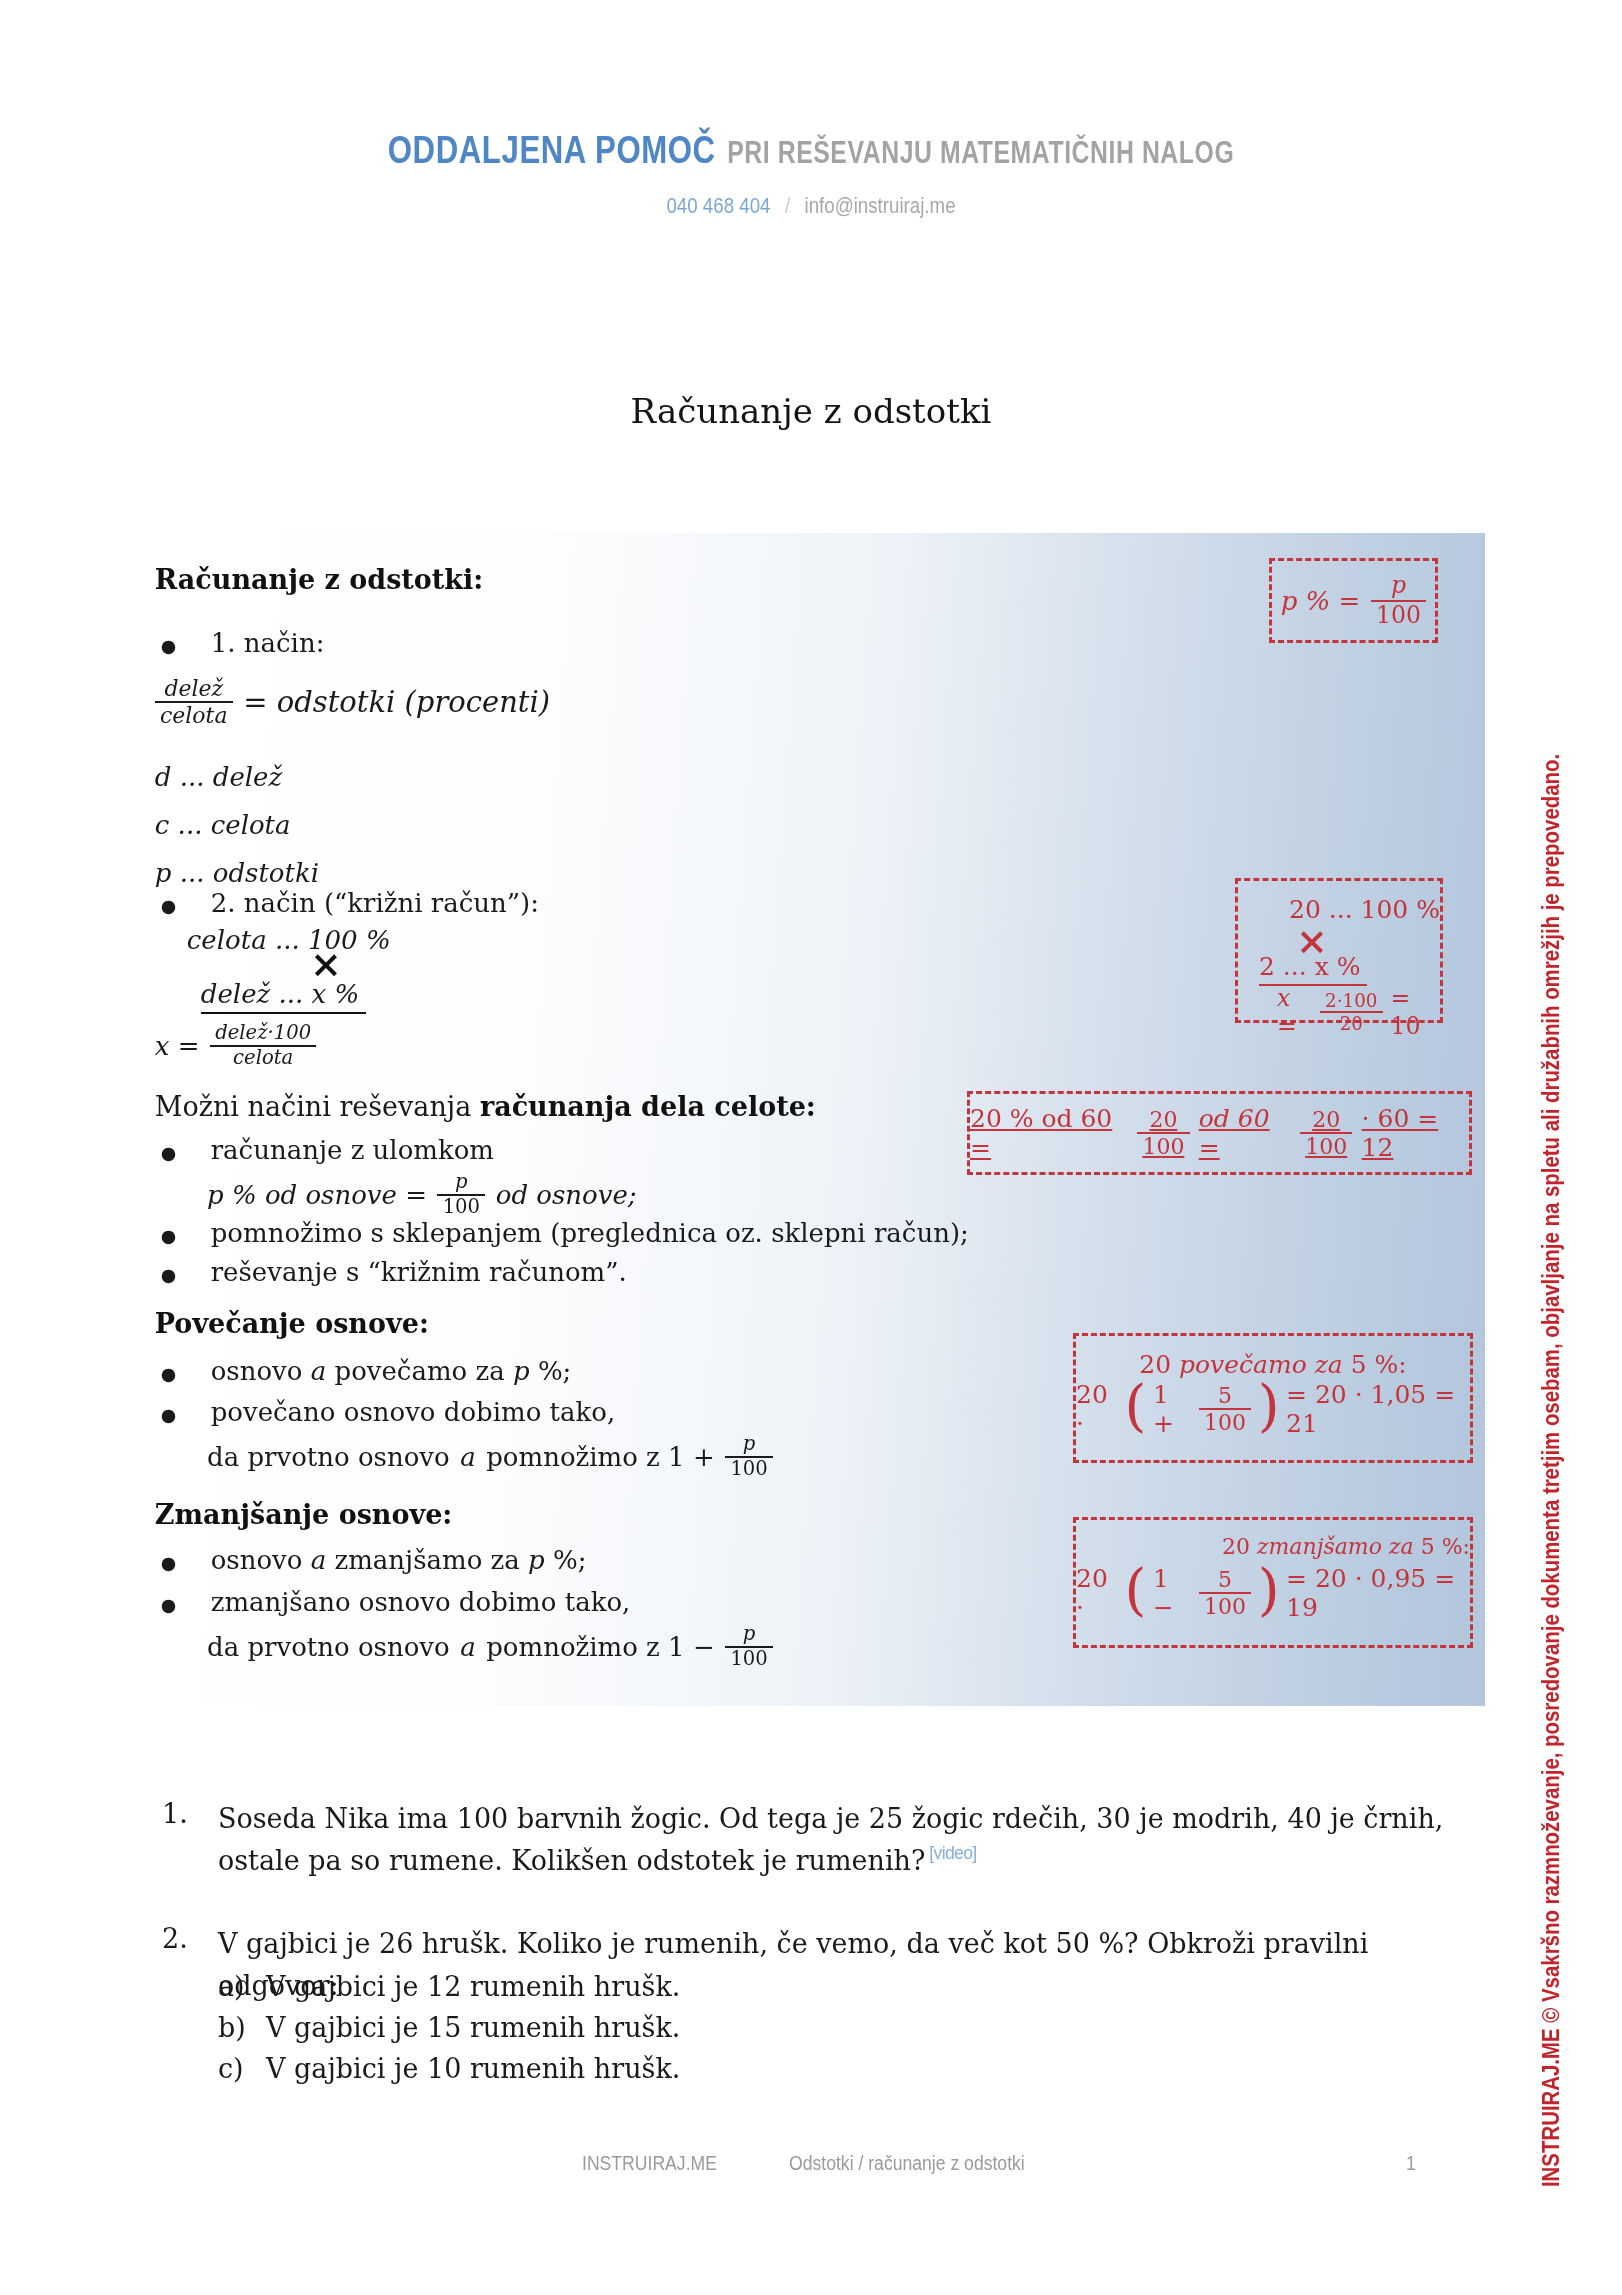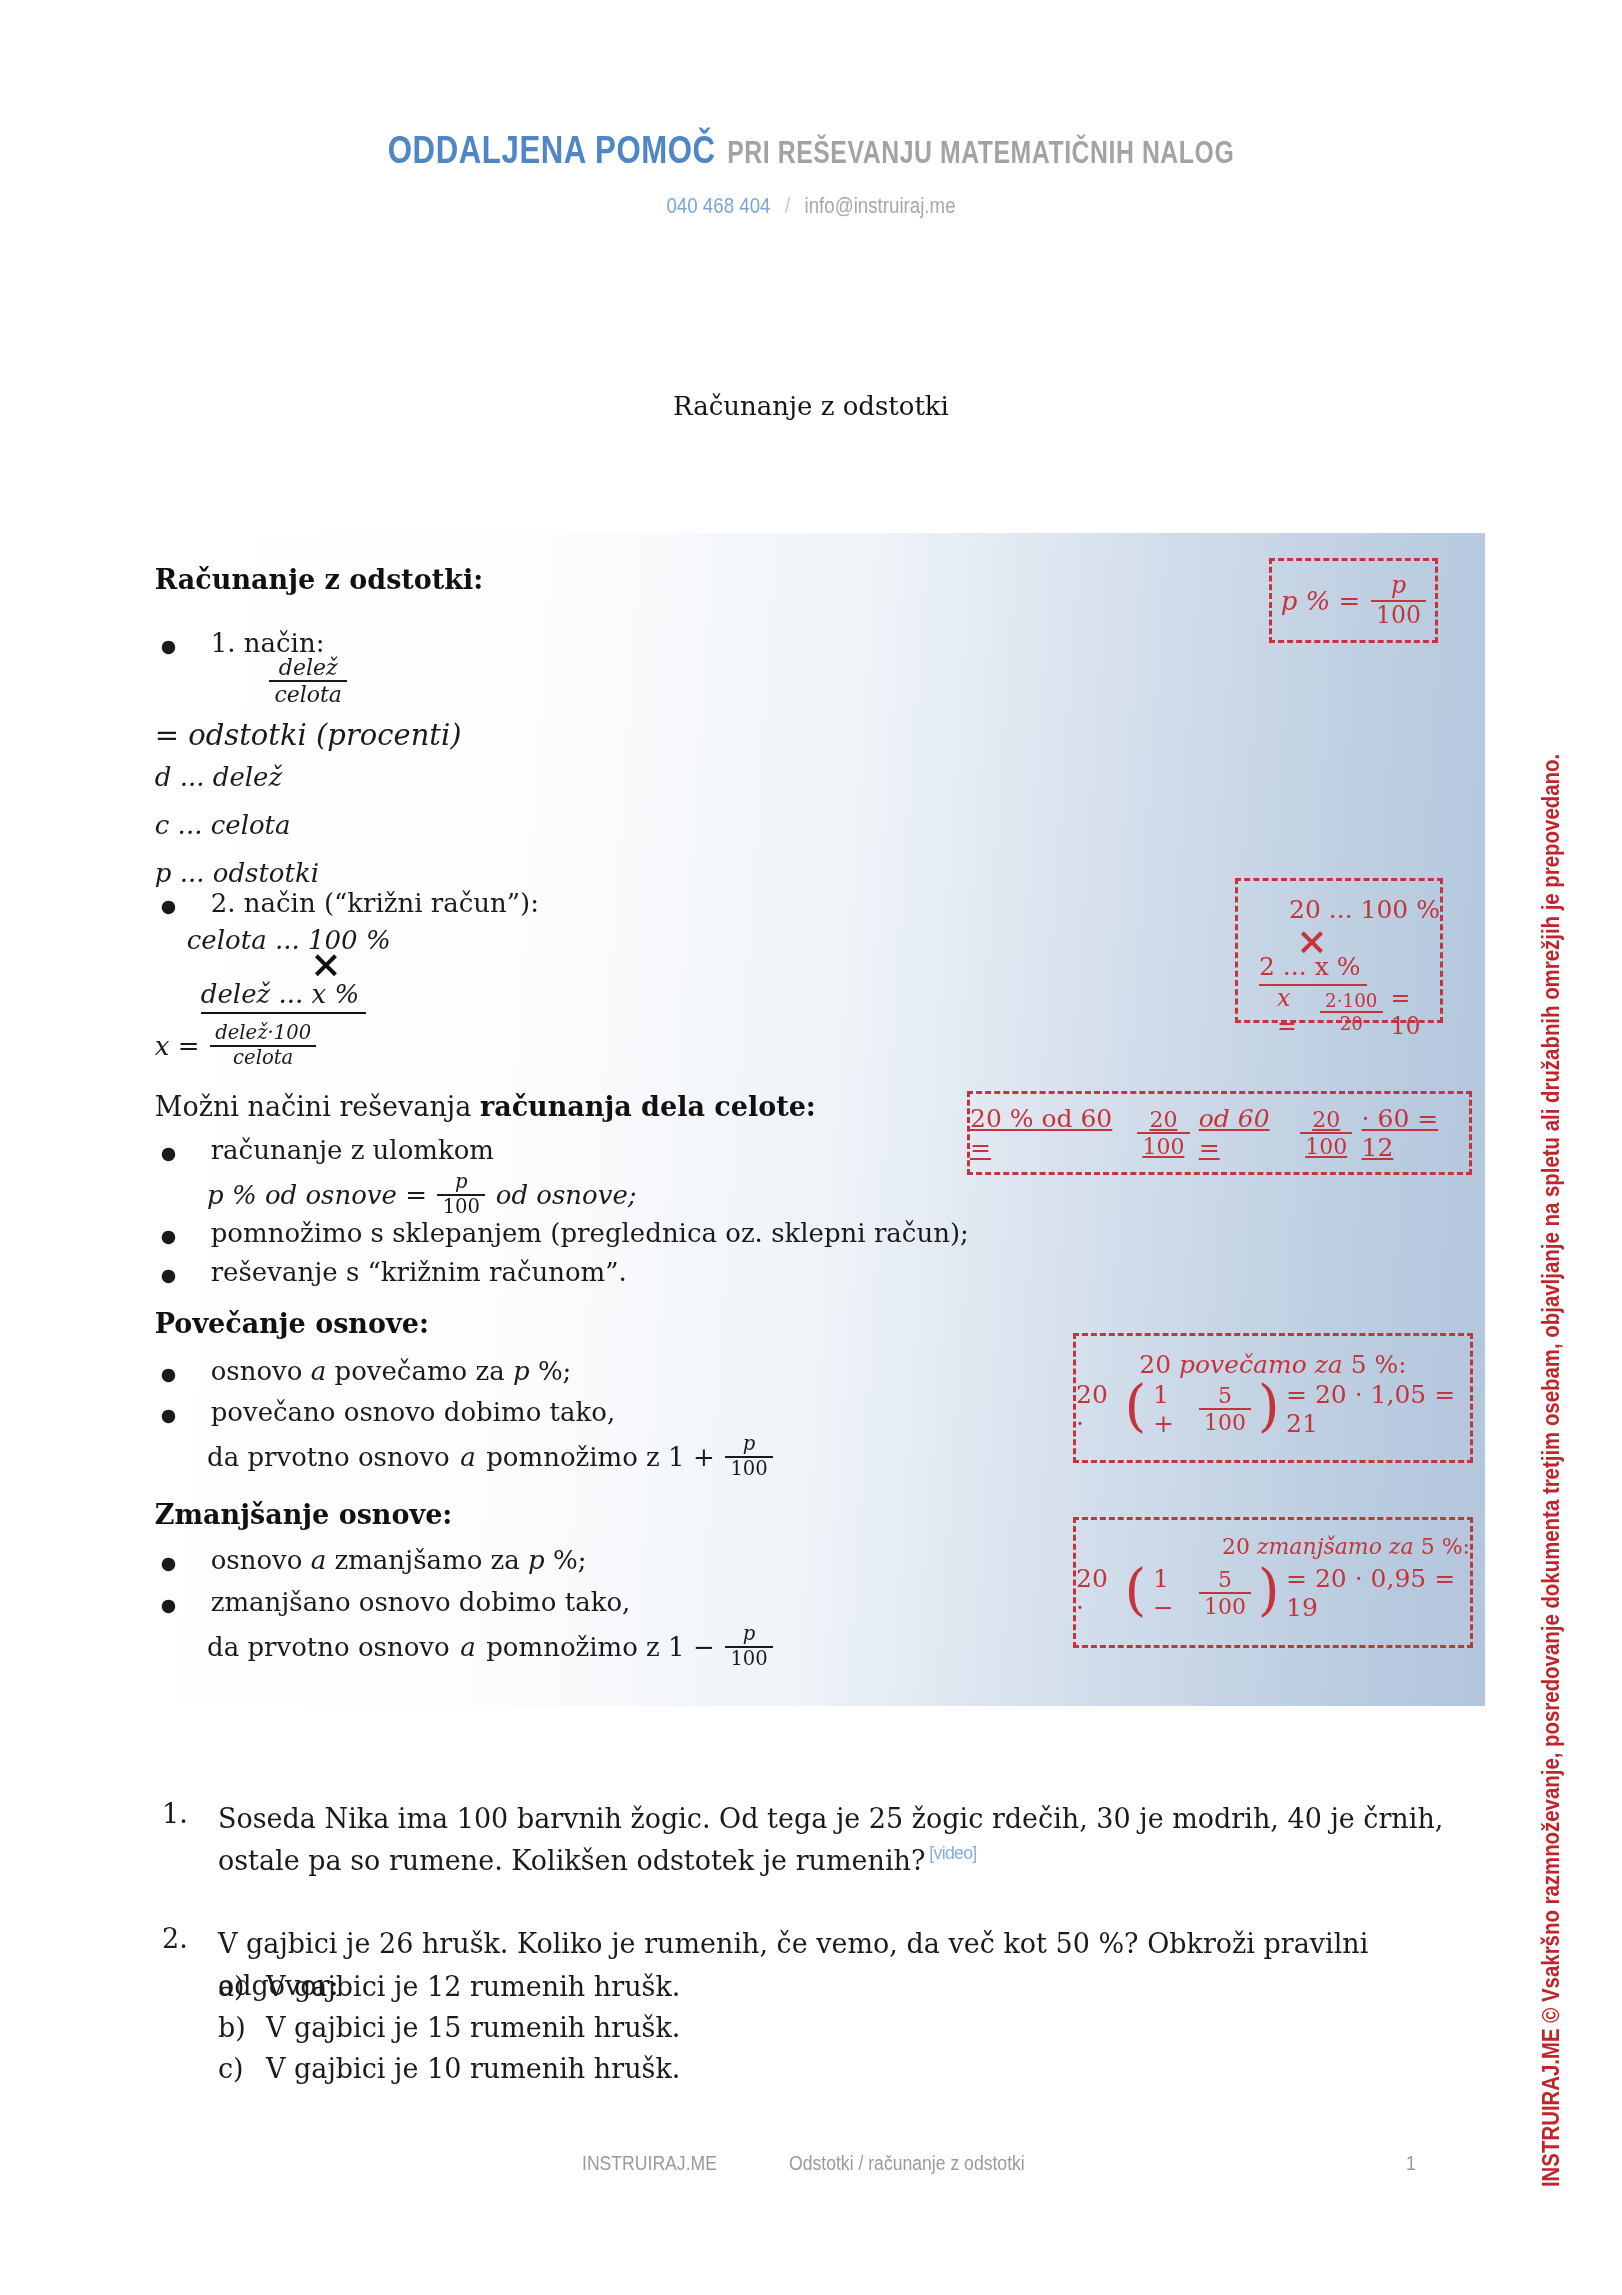--- a/index.html
+++ b/index.html
@@ -12,21 +12,21 @@
   .tagline{font-size:31px;font-weight:bold;color:#a3a3a3;letter-spacing:0.7px;margin-left:14.4px;}
   .hdr-line2{position:absolute;top:193px;left:0;width:100%;text-align:center;white-space:nowrap;
              transform:scaleX(0.85);transform-origin:50% 50%;font-family:"Liberation Sans",sans-serif;font-size:22px;}
   .phone{color:#7aa7d6;}
   .hsep{color:#c9c9c9;margin:0 17px;}
   .email{color:#a8a8a8;}
   
   .title{position:absolute;top:274px;left:0;width:100%;margin:0;text-align:center;
          font-size:75px;font-weight:normal;color:#141414;}
   .subtitle{position:absolute;top:391px;left:0;width:100%;margin:0;text-align:center;
-            font-size:26px;font-weight:normal;color:#141414;}
+            font-size:34px;font-weight:normal;color:#141414;}
   
   .panel{position:absolute;left:145px;top:533px;width:1340px;height:1173px;
          background:linear-gradient(94deg,#ffffff 0%,#fdfdfe 28%,#eef3f8 52%,#ccd9e8 76%,#b6c9de 94%,#b3c6dc 100%);}
   .abs{position:absolute;}
   .bold-h{font-size:27px;font-weight:bold;color:#111;}
   .bl{display:flex;align-items:baseline;}
   .dot{width:50px;font-size:17.7px;}
   .btxt{font-size:26px;}
   .it{font-style:italic;}
   .mrow{display:flex;align-items:center;gap:10.5px;font-size:26px;}
@@ -73,21 +73,21 @@
 
   <section class="panel">
 
     <div class="abs bold-h" style="left:9.8px;top:31px;">Računanje z odstotki:</div>
 
     <div class="abs bl" style="left:15.7px;top:95px;">
       <span class="dot">●</span>
       <span class="btxt">1. način:</span>
     </div>
 
-    <div class="abs mrow" style="left:9.8px;top:122px;flex-direction:column;">
+    <div class="abs mrow" style="left:9.8px;top:143px;">
       <span class="fr it" style="font-size:22px;">
         <span class="n">delež</span>
         <span class="d">celota</span>
       </span>
       <span class="it" style="font-size:29px;">= odstotki (procenti)</span>
     </div>
 
     <div class="abs btxt it" style="left:9.8px;top:229px;">d ... delež</div>
     <div class="abs btxt it" style="left:9.8px;top:277px;">c ... celota</div>
     <div class="abs btxt it" style="left:9.8px;top:325px;">p ... odstotki</div>

